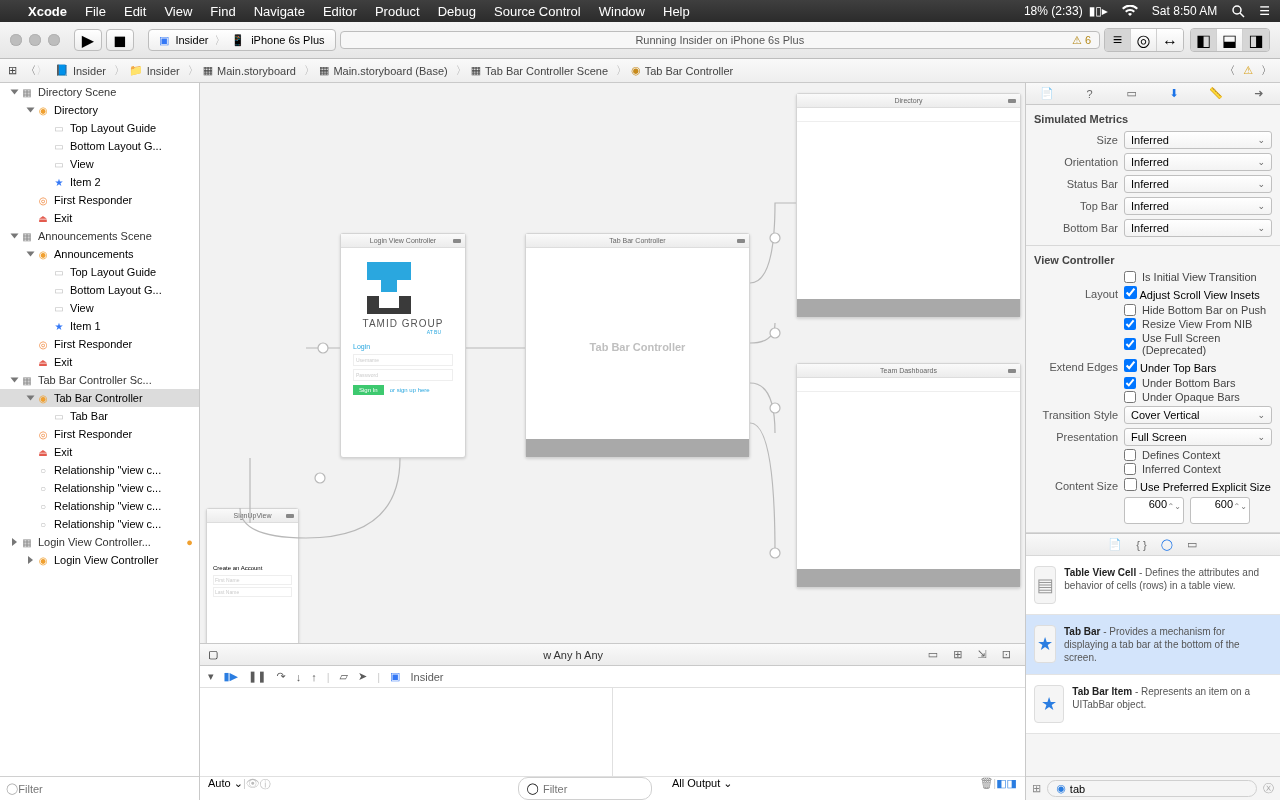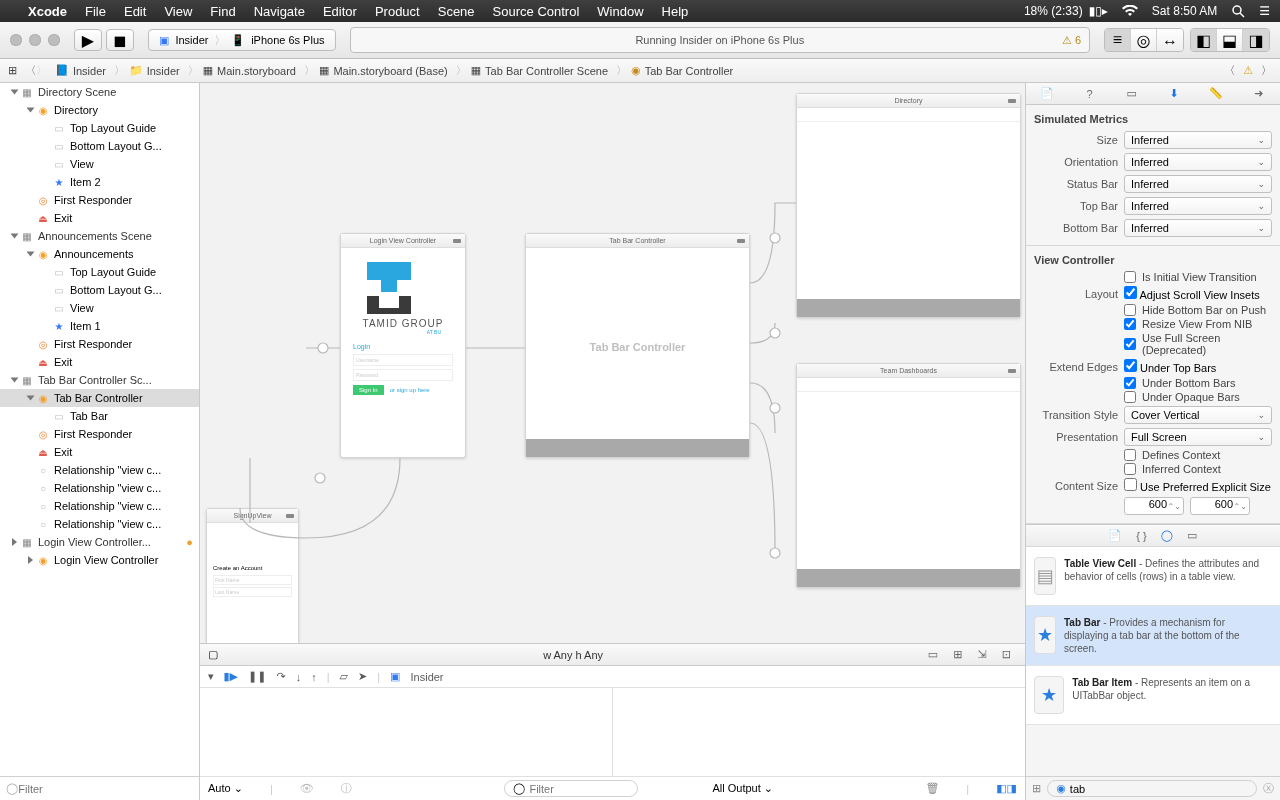--- a/index.html
+++ b/index.html
@@ -10,21 +10,21 @@
 #menubar .mi { margin-right: 18px; cursor: default; }
 #menubar .spacer { flex: 1; }
 #menubar .status { font-size: 12px; margin-left: 14px; display: flex; align-items: center; gap: 6px; }
 
 
 #toolbar { height: 37px; background: linear-gradient(#f6f6f6,#e6e6e6); border-bottom: 1px solid #bdbdbd; display: flex; align-items: center; padding: 0 10px; }
 .traffic { display: flex; gap: 7px; margin-right: 14px; }
 .traffic span { width: 12px; height: 12px; border-radius: 50%; background: #bdbdbd; box-shadow: inset 0 0 1px rgba(0,0,0,.4); }
 .toolbtn { width: 28px; height: 22px; border: 1px solid #bdbdbd; border-radius: 4px; background: linear-gradient(#fff,#ededed); display: flex; align-items: center; justify-content: center; margin-right: 4px;}
 .scheme { display: flex; align-items: center; border: 1px solid #bdbdbd; border-radius: 4px; background: linear-gradient(#fff,#f0f0f0); height: 22px; padding: 0 10px; font-size: 11px; gap: 6px; }
-.activity { flex: 1; margin: 0 14px; height: 26px; border: 1px solid #bdbdbd; border-radius: 4px; background: #f7f7f7; display: flex; align-items: center; justify-content: center; font-size: 11px; color: #555; position: relative; }
+.activity { flex: 1; margin: 0 4px; height: 18px; border: 1px solid #bdbdbd; border-radius: 4px; background: #f7f7f7; display: flex; align-items: center; justify-content: center; font-size: 11px; color: #555; position: relative; }
 .activity .warn { position: absolute; right: 8px; color: #b58a1a; font-size: 11px; display:flex; align-items:center; gap:3px;}
 .toggles { display: flex; gap: 6px; }
 .toggles .grp { display:flex; border:1px solid #bdbdbd; border-radius:4px; overflow:hidden; }
 .toggles .cell { width: 26px; height: 22px; border-right:1px solid #d0d0d0; display:flex;align-items:center;justify-content:center; background:linear-gradient(#fff,#eee);}
 .toggles .cell:last-child { border-right:none; }
 .toggles .cell.on { background:#d6d6d6; }
 
 
 #jumpbar { height: 24px; background: linear-gradient(#f9f9f9,#eee); border-bottom: 1px solid #c9c9c9; display: flex; align-items: center; padding: 0 8px; font-size: 11px; color: #444; }
 #jumpbar .crumb { display:flex; align-items:center; gap:4px; margin-right:4px; }
@@ -51,39 +51,39 @@
 .vc .footer { position:absolute; bottom:0; left:0; right:0; height:18px; background:#a9a9a9; }
 .vc.tabbar { }
 .canvasfoot { height:22px; border-top:1px solid #c9c9c9; background:linear-gradient(#fafafa,#ececec); display:flex; align-items:center; font-size:11px; padding:0 8px; }
 .canvasfoot .mid { flex:1; text-align:center; color:#333; }
 
 
 #console { height:135px; border-top:1px solid #c9c9c9; background:#fff; display:flex; flex-direction:column; }
 .conshead { height:22px; border-bottom:1px solid #e0e0e0; display:flex; align-items:center; padding:0 8px; gap:10px; color:#5b5b5b; font-size:11px;}
 .consbody { flex:1; display:flex; }
 .consbody .pane { flex:1; border-right:1px solid #e0e0e0; }
-.consfoot { height:24px; border-top:1px solid #e0e0e0; display:flex; align-items:center; padding:0 8px; gap:27px; font-size:11px; }
+.consfoot { height:24px; border-top:1px solid #e0e0e0; display:flex; padding:0 8px; gap:0; font-size:11px; }
 .consfoot .pill { border:1px solid #d0d0d0; border-radius:10px; padding:1px 8px; display:flex; align-items:center; gap:4px;}
 .consfoot input { border:none; outline:none; font-size:11px; width:100px; }
 
 
 #inspector { width: 255px; background:#f5f5f5; border-left:1px solid #c9c9c9; display:flex; flex-direction:column; font-size:11px; }
 .inspec-tabs { height:22px; border-bottom:1px solid #c9c9c9; display:flex; align-items:center; justify-content:space-around; background:linear-gradient(#f9f9f9,#ececec);}
 .inspec-tabs span { width:18px; text-align:center; color:#6a6a6a; }
 .inspec-tabs span.on { color:#1a73e8; }
 .inssection { padding:6px 0; border-bottom:1px solid #d8d8d8; }
 .inssection h4 { font-size:11px; font-weight:bold; color:#444; padding:2px 8px 4px; }
 .row { display:flex; align-items:center; padding:2px 8px; gap:6px; }
 .row label { width:84px; text-align:right; color:#555; font-size:11px; }
 .row .sel { flex:1; height:18px; border:1px solid #c0c0c0; border-radius:3px; background:linear-gradient(#fff,#f3f3f3); font-size:11px; padding:0 6px; display:flex; align-items:center; justify-content:space-between; }
 .row .sel::after { content:'⌄'; font-size:9px; color:#666; }
 .row input[type=text] { flex:1; height:18px; border:1px solid #c0c0c0; border-radius:3px; padding:0 4px; font-size:11px; background:#fff;}
 .chk { display:flex; align-items:center; padding:1px 8px 1px 98px; gap:6px; font-size:11px; color:#444;}
 .chk input { width:12px; height:12px; }
-.sizebox { width:60px; height:18px; border:1px solid #c0c0c0; border-radius:3px; text-align:right; padding:0 16px 0 4px; font-size:11px; background:#fff; position:relative;}
+.sizebox { width:60px; height:27px; border:1px solid #c0c0c0; border-radius:3px; text-align:right; padding:0 16px 0 4px; font-size:11px; background:#fff; position:relative;}
 .sizebox::after{content:'⌃⌄'; position:absolute; right:2px; top:0; font-size:8px; line-height:18px; color:#777;}
 
 
 #library { flex:1; display:flex; flex-direction:column; border-top:1px solid #c9c9c9; }
 .libtabs { height:22px; border-bottom:1px solid #d8d8d8; display:flex; align-items:center; justify-content:center; gap:14px; background:linear-gradient(#f9f9f9,#ececec); color:#6a6a6a;}
 .libtabs span.on { color:#1a73e8; }
 .liblist { flex:1; overflow:auto; }
 .librow { display:flex; gap:8px; padding:10px 8px; border-bottom:1px solid #e3e3e3; background:#fff; }
 .librow.sel { background:#d3e4fb; }
 .libicon { width:38px; height:38px; border:1px solid #ddd; border-radius:4px; background:#f5f5f5; display:flex; align-items:center; justify-content:center; font-size:18px; }
@@ -103,21 +103,21 @@
 <div id="menubar">
   <span class="mi"></span>
   <span class="mi" style="font-weight:bold">Xcode</span>
   <span class="mi">File</span>
   <span class="mi">Edit</span>
   <span class="mi">View</span>
   <span class="mi">Find</span>
   <span class="mi">Navigate</span>
   <span class="mi">Editor</span>
   <span class="mi">Product</span>
-  <span class="mi">Scene</span>
+  <span class="mi">Debug</span>
   <span class="mi">Source Control</span>
   <span class="mi">Window</span>
   <span class="mi">Help</span>
   <span class="spacer"></span>
   <span class="status"><span>18% (2:33)</span>▮▯▸</span>
   <span class="status">
     <svg width="16" height="12" viewBox="0 0 16 12">
         <path d="M8 11 L6 9 A3 3 0 0 1 10 9 Z M3 6 A7 7 0 0 1 13 6 L11.5 7.5 A5 5 0 0 0 4.5 7.5 Z M0 3 A11 11 0 0 1 16 3 L14.5 4.5 A9 9 0 0 0 1.5 4.5 Z" fill="#fff"></path>
       </svg>
   </span>

